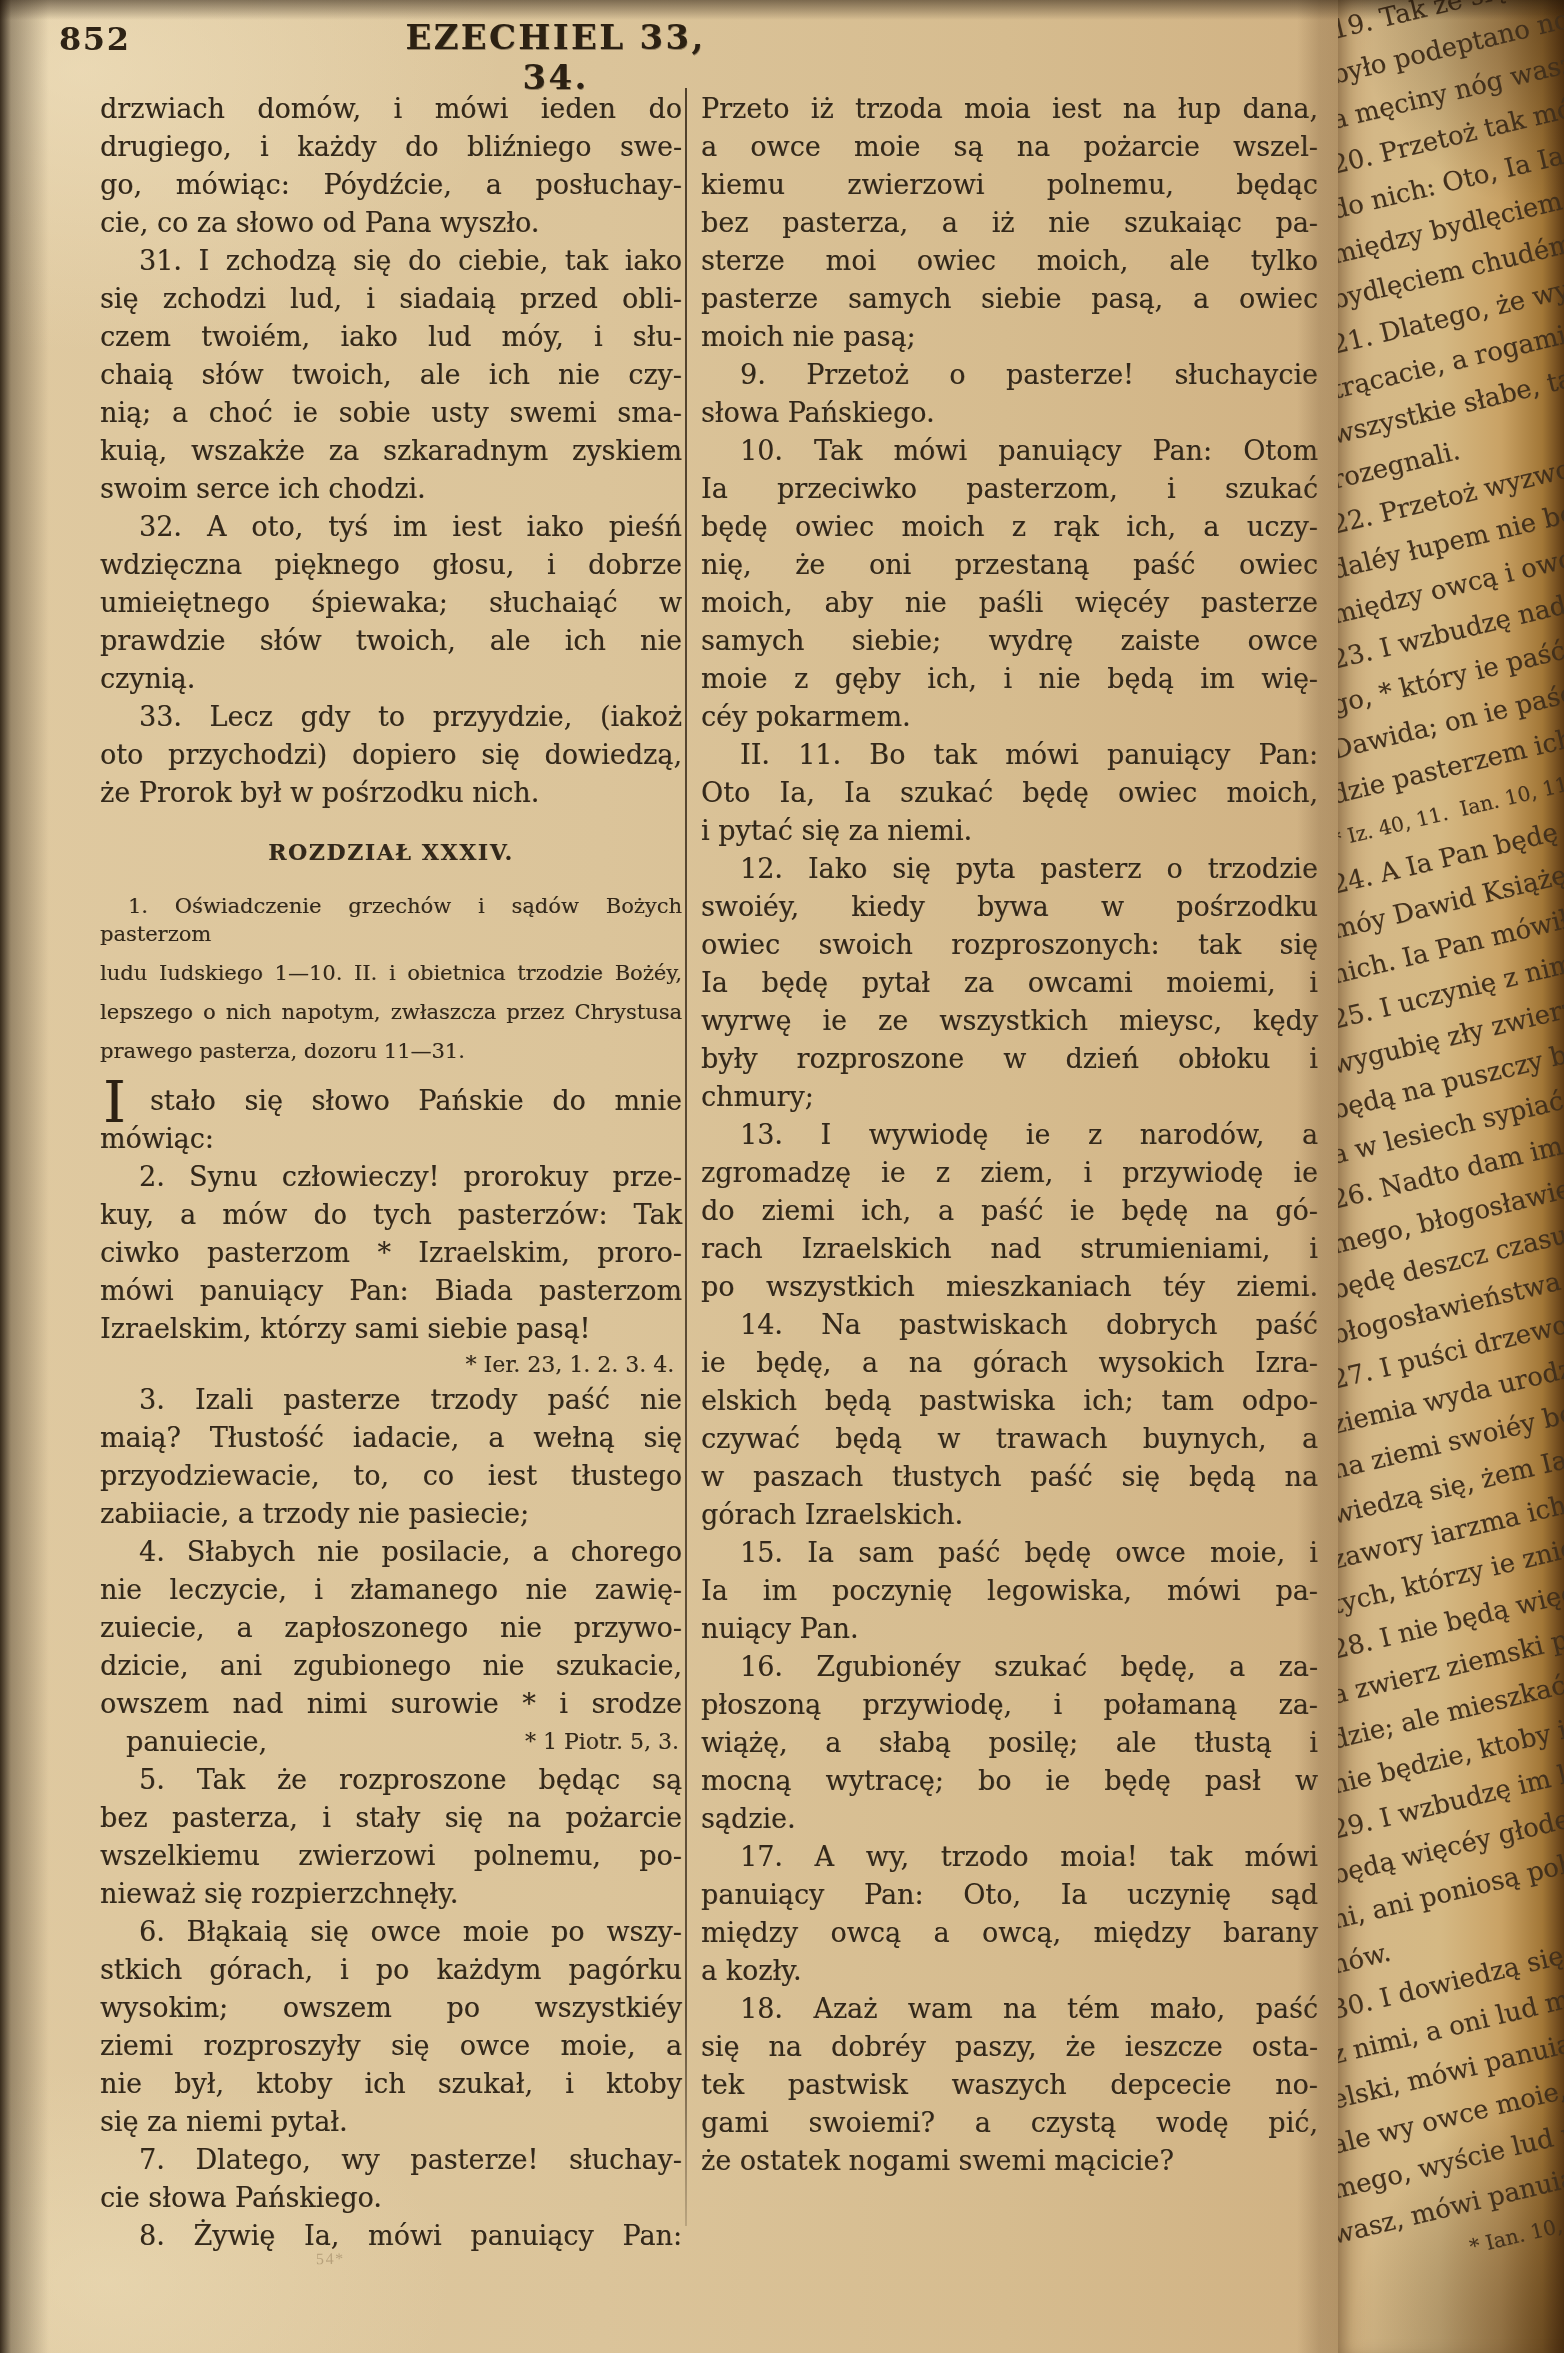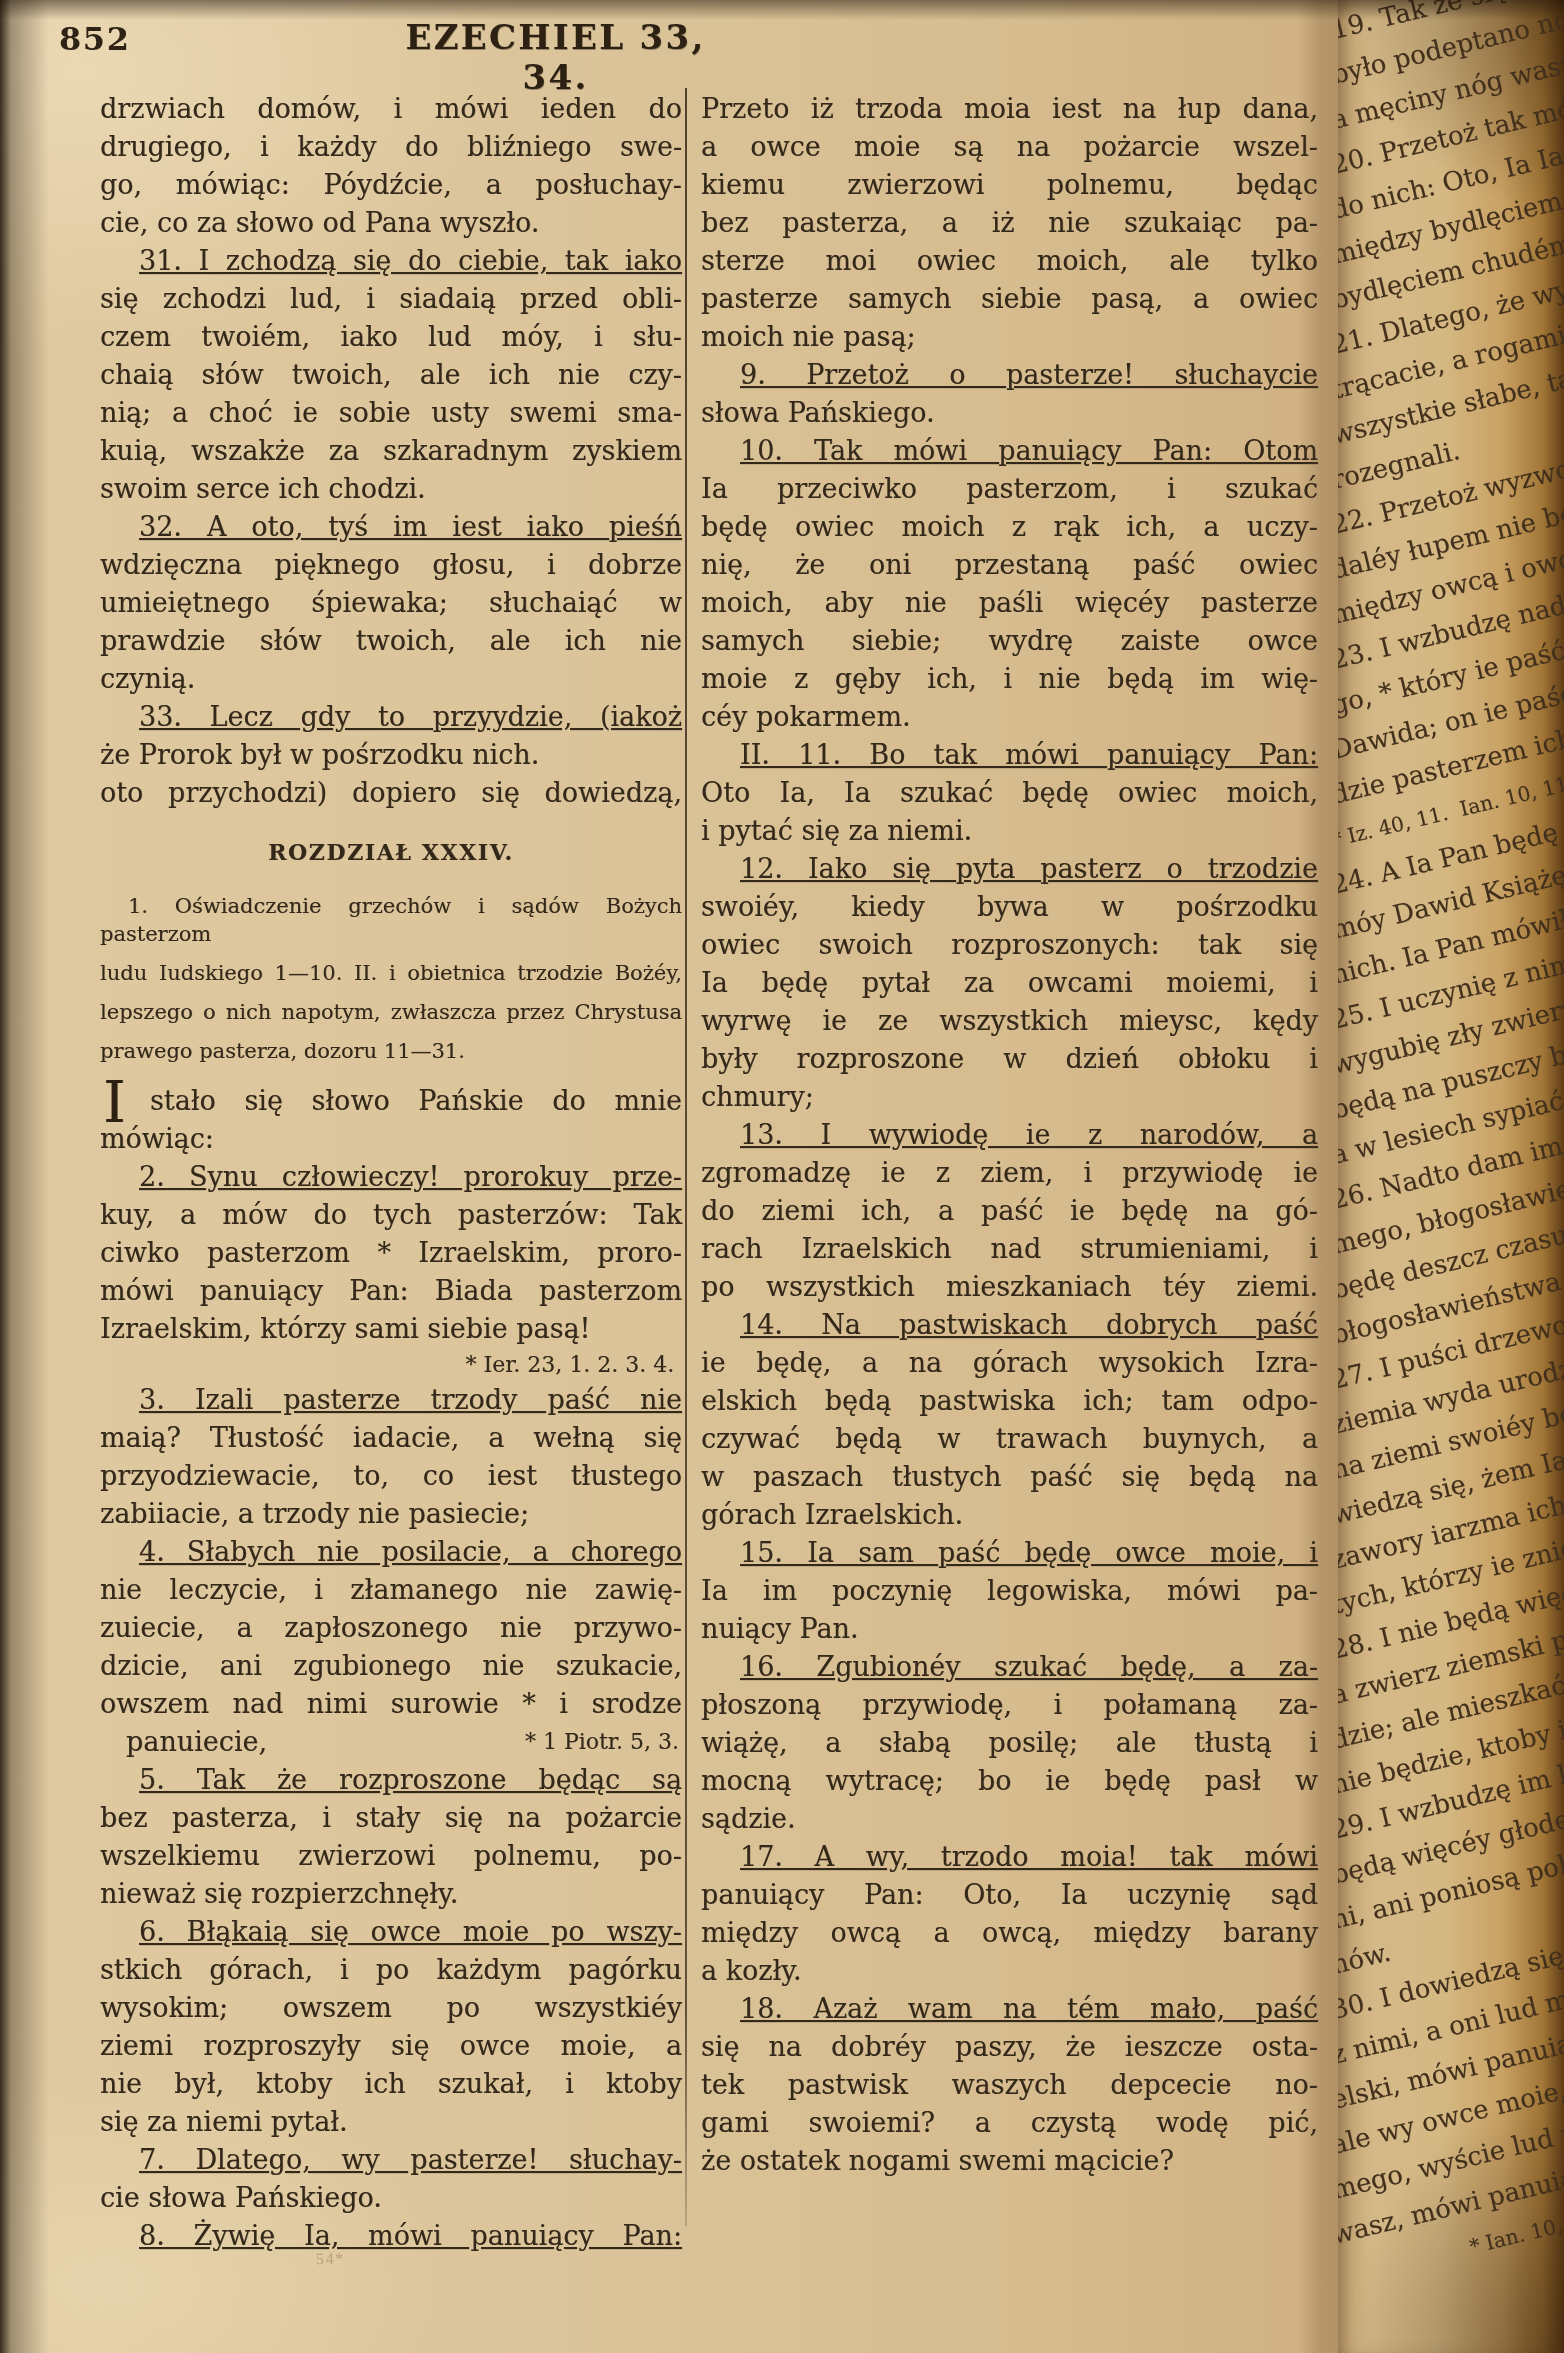--- a/index.html
+++ b/index.html
@@ -31,21 +31,21 @@
   
   .col{position:absolute;top:90px;font-size:27px;line-height:38px;
     text-shadow:0.4px 0.4px 0.5px rgba(48,36,22,0.38);}
   .col-left{left:100px;width:582px;}
   .col-right{left:701px;width:617px;}
   .divider{position:absolute;left:685px;top:88px;width:2.3px;height:2138px;
     background:linear-gradient(180deg, rgba(56,42,26,0.85) 0%, rgba(56,42,26,0.75) 90%, rgba(56,42,26,0.2));}
   .ln{min-height:38px;}
   .l{text-align:justify;text-align-last:justify;-moz-text-align-last:justify;}
   .e{text-align:left;}
-  .i{text-align:justify;text-align-last:justify;-moz-text-align-last:justify;text-indent:39px;text-decoration:underline;}
+  .i{text-align:justify;text-align-last:justify;-moz-text-align-last:justify;text-indent:39px;}
   .h{text-align:center;font-size:22px;font-weight:bold;letter-spacing:1.6px;
      padding:21px 0 10.2px 0;line-height:38px;}
   .s,.si,.se{font-size:21px;line-height:28px;min-height:28px;margin-top:11px;}
   .s{text-align:justify;text-align-last:justify;-moz-text-align-last:justify;}
   .si{text-align:justify;text-align-last:justify;-moz-text-align-last:justify;text-indent:28px;}
   .se{text-align:left;}
   .fr{text-align:right;font-size:22px;line-height:33px;min-height:33px;padding-right:7.8px;}
   .fs{display:flex;justify-content:space-between;align-items:flex-end;margin-left:26px;}
   .fs .fn-inline{font-size:22px;padding-right:3.1px;}
   .d{position:relative;padding-left:50px;margin-top:17px;
@@ -88,22 +88,22 @@
         <div class="ln l">chaią słów twoich, ale ich nie czy-</div>
         <div class="ln l">nią; a choć ie sobie usty swemi sma-</div>
         <div class="ln l">kuią, wszakże za szkaradnym zyskiem</div>
         <div class="ln e">swoim serce ich chodzi.</div>
         <div class="ln i">32. A oto, tyś im iest iako pieśń</div>
         <div class="ln l">wdzięczna pięknego głosu, i dobrze</div>
         <div class="ln l">umieiętnego śpiewaka; słuchaiąć w</div>
         <div class="ln l">prawdzie słów twoich, ale ich nie</div>
         <div class="ln e">czynią.</div>
         <div class="ln i">33. Lecz gdy to przyydzie, (iakoż</div>
+        <div class="ln l">oto przychodzi) dopiero się dowiedzą,</div>
         <div class="ln e">że Prorok był w pośrzodku nich.</div>
-        <div class="ln l">oto przychodzi) dopiero się dowiedzą,</div>
         <div class="ln h">ROZDZIAŁ XXXIV.</div>
         <div class="ln si">1. Oświadczenie grzechów i sądów Bożych pasterzom</div>
         <div class="ln s">ludu Iudskiego 1—10. II. i obietnica trzodzie Bożéy,</div>
         <div class="ln s">lepszego o nich napotym, zwłaszcza przez Chrystusa</div>
         <div class="ln se">prawego pasterza, dozoru 11—31.</div>
         <div class="ln d"><span class="dropcap">I</span>stało się słowo Pańskie do mnie</div>
         <div class="ln e">mówiąc:</div>
         <div class="ln i">2. Synu człowieczy! prorokuy prze-</div>
         <div class="ln l">kuy, a mów do tych pasterzów: Tak</div>
         <div class="ln l">ciwko pasterzom * Izraelskim, proro-</div>

